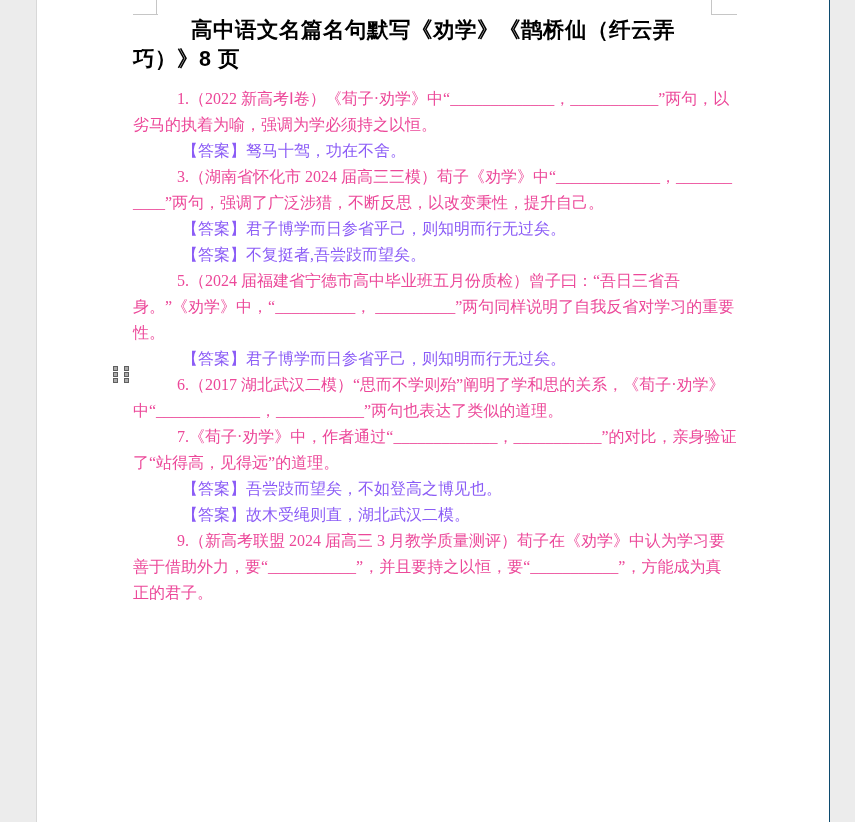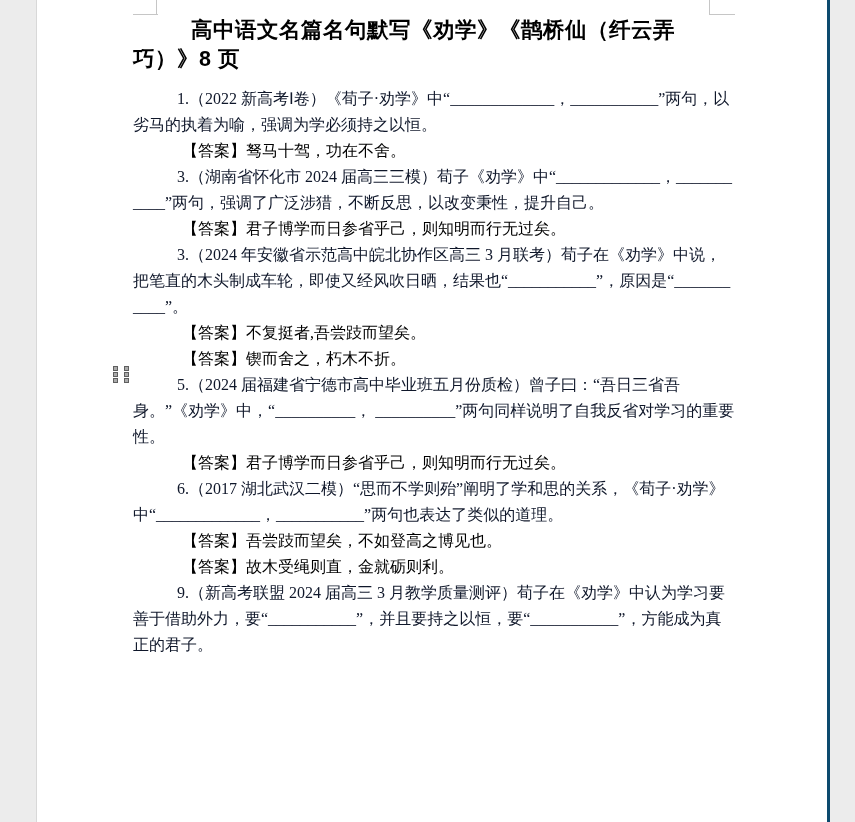--- a/index.html
+++ b/index.html
@@ -19,21 +19,21 @@
   }
   
   .page {
     position: absolute;
     left: 36px;
     top: 0;
     bottom: 0;
     width: 794px;
     background: #ffffff;
     border-left: 1px solid #d8d8d8;
-    border-right: 3px solid #0c4a6e;
+    border-right: 1px solid #0c4a6e;
     box-sizing: border-box;
     padding: 6px 92px 0 96px;
   }
   
   .crop-mark { position: absolute; }
   .crop-mark .h, .crop-mark .v { position: absolute; background: #c6c6c6; }
   .crop-left  { left: 96px;  top: 0; width: 25px; height: 15px; }
   .crop-left  .h { left: 0; bottom: 0; width: 25px; height: 1px; }
   .crop-left  .v { right: 1px; top: 0; width: 1px; height: 15px; }
   .crop-right { right: 92px; top: 0; width: 26px; height: 15px; }
@@ -47,26 +47,26 @@
     color: #000;
     font-size: 21.5px;
     line-height: 29px;
     text-indent: 58px;
     letter-spacing: 0.5px;
   }
   p.q, p.a {
     margin: 0;
     font-size: 16px;
     line-height: 26px;
-    color: #0f172a;
+    color: #ec4899;
     text-indent: 44px;
     word-break: break-all;
   }
   p.a {
-    color: #000000;
+    color: #8b5cf6;
     text-indent: 49px;
   }
 
   
   .grip {
     position: absolute;
     left: 113px;
     top: 366px;
     width: 17px;
     height: 17px;
@@ -102,33 +102,32 @@
       </span>
 
     <h1 class="doc-title">高中语文名篇名句默写《劝学》《鹊桥仙（纤云弄巧）》8 页</h1>
 
     <p class="q">1.（2022 新高考Ⅰ卷）《荀子·劝学》中“_____________，___________”两句，以劣马的执着为喻，强调为学必须持之以恒。</p>
     <p class="a">【答案】驽马十驾，功在不舍。</p>
 
     <p class="q">3.（湖南省怀化市 2024 届高三三模）荀子《劝学》中“_____________，___________”两句，强调了广泛涉猎，不断反思，以改变秉性，提升自己。</p>
     <p class="a">【答案】君子博学而日参省乎己，则知明而行无过矣。</p>
 
-    <p class="q">3.（2024 年安徽省示范高中皖北协作区高三 3 月联考）荀子在《劝学》中说，把笔直的木头制成车轮，即使又经风吹日晒，结果也“___________”，原因是“___________”。</p>
     <p class="a">【答案】不复挺者,吾尝跂而望矣。</p>
 
-    <p class="a">【答案】锲而舍之，朽木不折。</p>
 
     <p class="q">5.（2024 届福建省宁德市高中毕业班五月份质检）曾子曰：“吾日三省吾身。”《劝学》中，“__________， __________”两句同样说明了自我反省对学习的重要性。</p>
     <p class="a">【答案】君子博学而日参省乎己，则知明而行无过矣。</p>
 
     <p class="q">6.（2017 湖北武汉二模）“思而不学则殆”阐明了学和思的关系，《荀子·劝学》中“_____________，___________”两句也表达了类似的道理。</p>
 
+    <p class="q">7.《荀子·劝学》中，作者通过“_____________，___________”的对比，亲身验证了“站得高，见得远”的道理。</p>
     <p class="a">【答案】吾尝跂而望矣，不如登高之博见也。</p>
 
-    <p class="a">【答案】故木受绳则直，金就砺则利。</p>
+    <p class="a">【答案】故木受绳则直，湖北武汉二模。</p>
 
     <p class="q">9.（新高考联盟 2024 届高三 3 月教学质量测评）荀子在《劝学》中认为学习要善于借助外力，要“___________”，并且要持之以恒，要“___________”，方能成为真正的君子。</p>
 
   </div>
 
   <div class="grip" title="">
     <i></i>
       <i></i>
     <i></i>
       <i></i>

